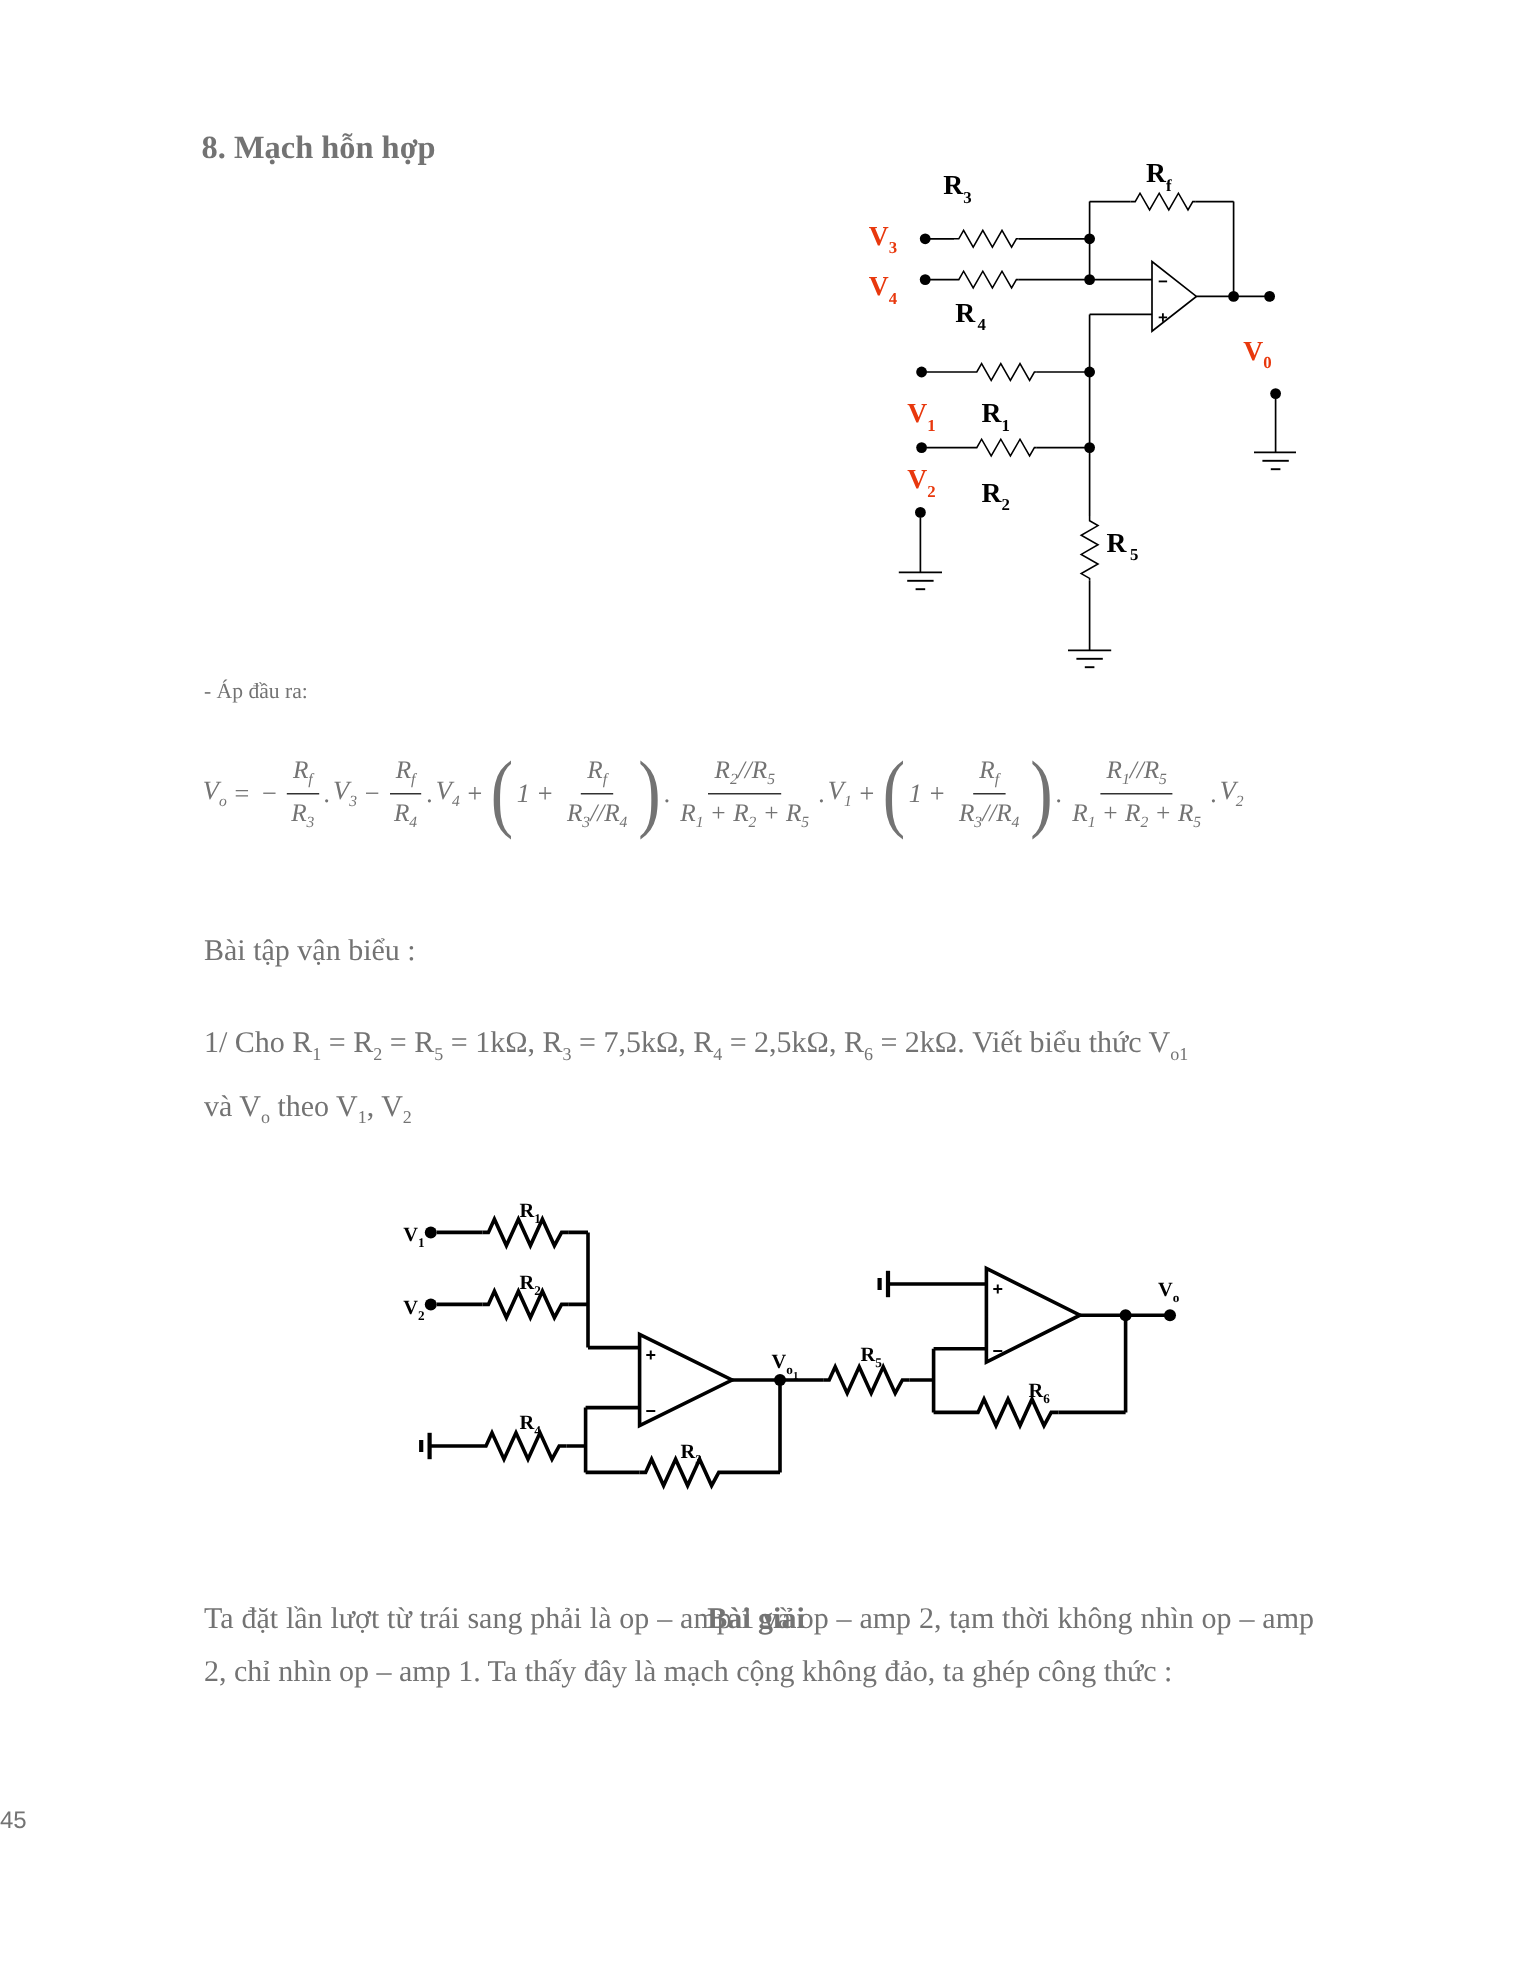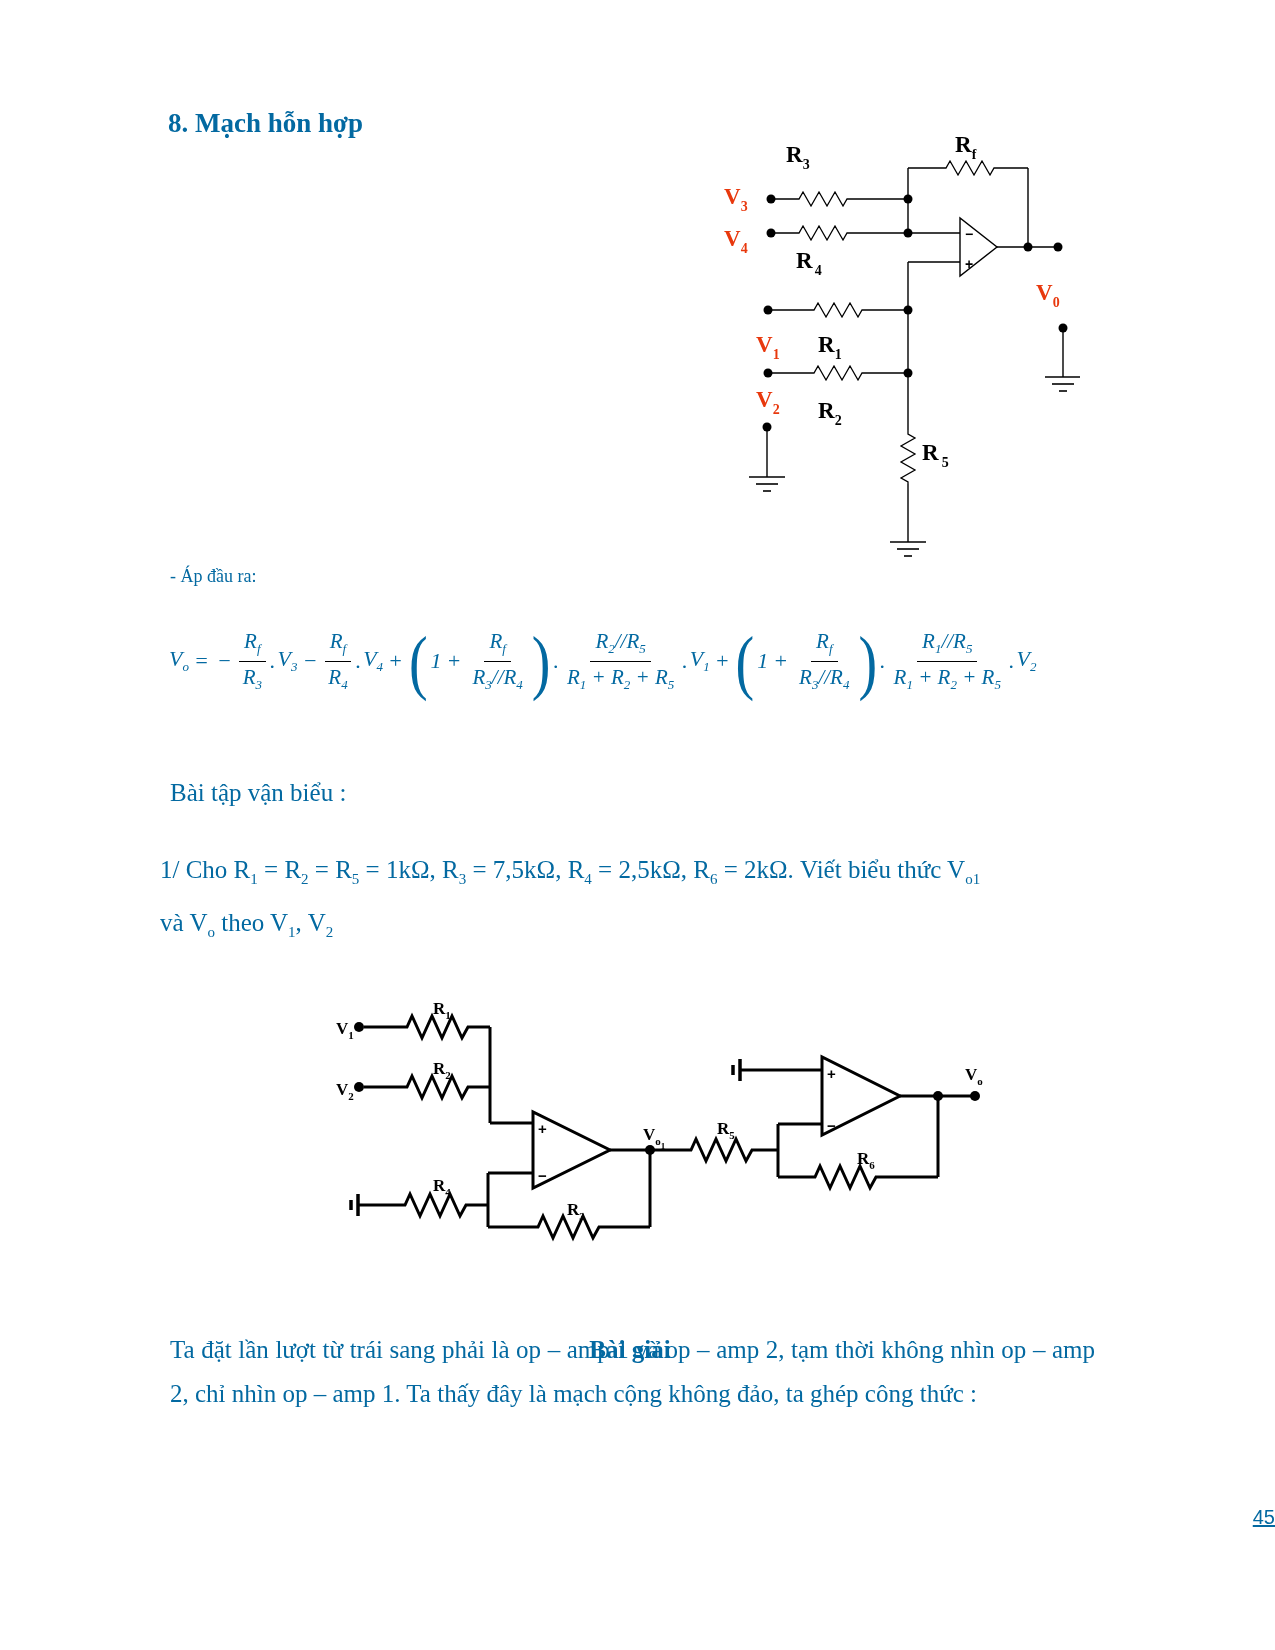--- a/index.html
+++ b/index.html
@@ -1,27 +1,27 @@
 <!DOCTYPE html>
 <html><head>
 <meta charset="utf-8">
 <style>
   html,body{margin:0;padding:0;background:#ffffff;}
   #page{position:relative;width:1275px;height:1650px;background:#fff;overflow:hidden;
-        font-family:"Liberation Serif",serif;color:#0369a1;}
+        font-family:"Liberation Serif",serif;color:#737373;}
   .abs{position:absolute;}
   .heading{left:168px;top:108px;font-size:27px;font-weight:bold;}
   .lead{left:170px;top:566px;font-size:18px;}
   .baitap{left:170px;top:779px;font-size:25px;}
-  .problem{left:160px;top:848px;width:950px;font-size:25px;line-height:44px;}
+  .problem{left:170px;top:848px;width:950px;font-size:25px;line-height:44px;}
   .problem sub,.problem .sb{font-size:15px;}
   .baigiai{left:170px;top:1336px;width:920px;text-align:center;font-size:25px;font-weight:bold;}
   .para{left:170px;top:1328px;width:925px;font-size:25px;line-height:44px;text-align:justify;}
-  .pageno{left:0;top:1506px;width:1275px;text-align:right;font-size:20px;
-          font-family:"Liberation Sans",sans-serif;text-decoration:underline;}
+  .pageno{left:0;top:1506px;width:1275px;text-align:left;font-size:20px;
+          font-family:"Liberation Sans",sans-serif;}
   
   .formula{left:168px;top:606px;width:940px;height:110px;display:flex;align-items:center;
            font-size:22px;font-style:italic;}
   .formula sub{font-size:13px;font-style:italic;}
   .tok{margin:0 1px;white-space:nowrap;}
   .op{margin:0 4px;}
   .dot{margin:0 1px;}
   .frac{display:inline-flex;flex-direction:column;align-items:center;margin:0 2px;
         font-size:21px;line-height:1.15;}
   .frac .num{padding:0 5px 3px;border-bottom:1.6px solid #000;white-space:nowrap;}

